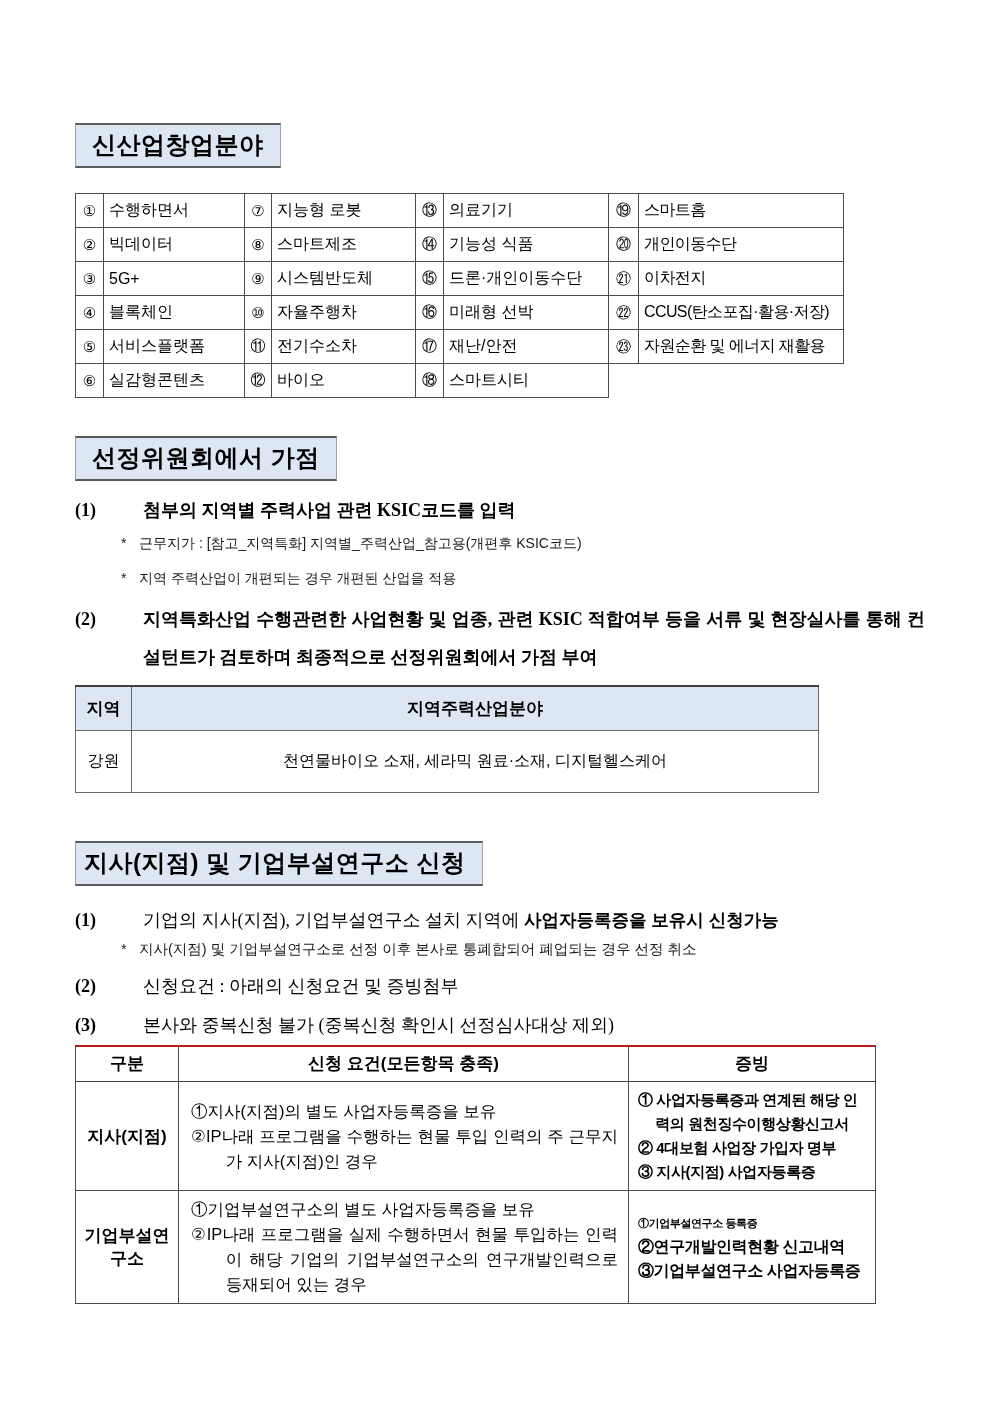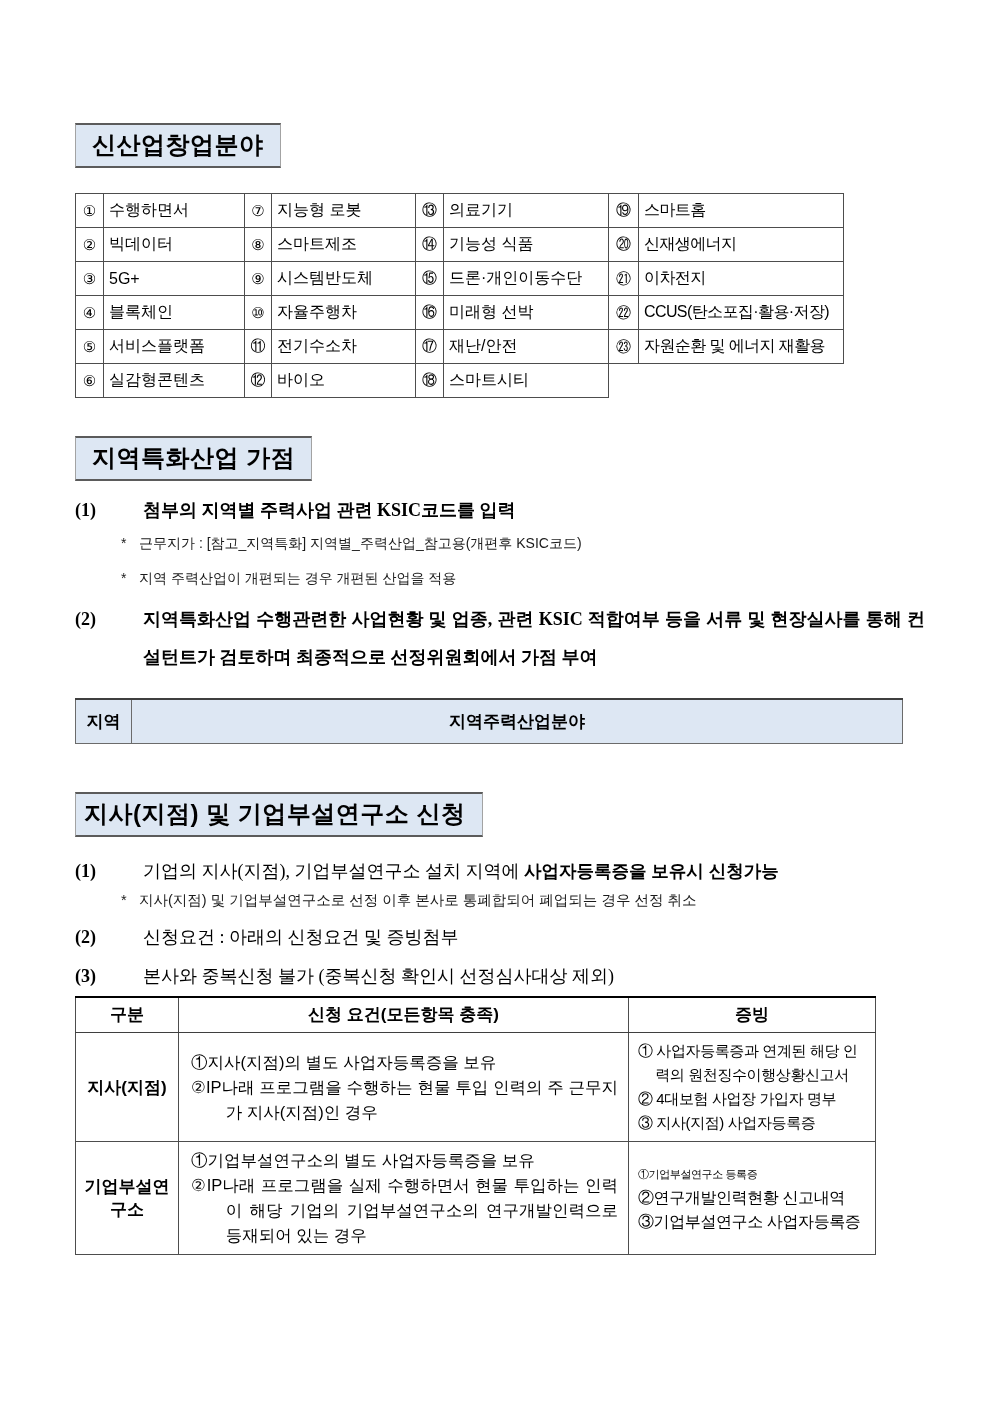--- a/index.html
+++ b/index.html
@@ -34,37 +34,37 @@
   table.fields td.tight { letter-spacing:-0.6px; }
 
   
   .item { display:flex; margin-top:14px; font-family:"Liberation Serif", serif; font-size:18px; line-height:24px; }
   .item .inum { width:38px; flex:0 0 38px; font-weight:700; }
   .item .itxt { flex:1; text-align:justify;margin-left:30px; }
   .note { display:flex; margin-left:46px; margin-top:12px; font-size:14px; line-height:19px; color:#1a1a1a; }
   .note .nb { width:18px; flex:0 0 18px; }
 
   
-  table.region { border-collapse:collapse; width:828px; margin-top:22px; table-layout:fixed; }
+  table.region { border-collapse:collapse; width:744px; margin-top:9px; table-layout:fixed; }
   table.region th, table.region td { border:1px solid #6b6b6b; }
   table.region tr.hd { height:44px; }
   table.region tr.hd th { background:#dde7f3; font-size:17px; font-weight:700; border-top:2px solid #3f3f3f; text-align:center; }
   table.region tr.bd { height:62px; }
   table.region tr.bd td { text-align:center; font-size:16px; }
 
   
   table.branch { border-collapse:collapse; width:800px; margin-top:8px; table-layout:fixed; }
   table.branch th, table.branch td { border:1px solid #4d4d4d; }
   table.branch tr.hd { height:36px; }
-  table.branch tr.hd th { font-size:17px; font-weight:700; text-align:center; border-top:2px solid #000000; border-bottom:1.5px solid #3f3f3f; background:#ffffff; }
+  table.branch tr.hd th { font-size:17px; font-weight:700; text-align:center; border-top:2px solid #b91c1c; border-bottom:1.5px solid #3f3f3f; background:#ffffff; }
   table.branch td.cat { text-align:center; font-weight:700; font-size:17px; padding:0 8px; }
   table.branch td.req { padding:6px 10px 6px 12px; vertical-align:middle; }
   table.branch td.req .ritem { font-size:16.5px; line-height:25px; text-align:justify; padding-left:2.1em; text-indent:-2.1em; }
   table.branch td.evd { padding:6px 6px 6px 9px; vertical-align:middle; }
-  table.branch td.evd .eitem { font-size:15px; line-height:24px; padding-left:1.15em; text-indent:-1.15em; letter-spacing:-0.4px; }
+  table.branch td.evd .eitem { font-size:15px; line-height:24px; padding-left:1.15em; text-indent:-1.15em; letter-spacing:-0.4px;font-weight:bold; }
   table.branch tr.r1 { height:102px; }
   table.branch tr.r2 { height:97px; }
 
   
   #sec1-title { margin-top:123px; }
   #sec2-title { margin-top:38px; }
   #sec3-title { margin-top:48px;padding-left:8px; }
   #s2-item1 { margin-top:17px; }
   #s2-item2 { margin-top:12px; line-height:38px; }
   #s3-item1 { margin-top:22px; }
@@ -103,21 +103,21 @@
           <td class="tight">스마트홈</td>
         </tr>
         <tr>
           <td class="num">②</td>
           <td>빅데이터</td>
           <td class="num">⑧</td>
           <td>스마트제조</td>
           <td class="num">⑭</td>
           <td>기능성 식품</td>
           <td class="num">⑳</td>
-          <td class="tight">신재생에너지</td>
+          <td class="tight">개인이동수단</td>
         </tr>
         <tr>
           <td class="num">③</td>
           <td>5G+</td>
           <td class="num">⑨</td>
           <td>시스템반도체</td>
           <td class="num">⑮</td>
           <td>드론·개인이동수단</td>
           <td class="num">㉑</td>
           <td class="tight">이차전지</td>
@@ -150,21 +150,21 @@
           <td class="num">⑱</td>
           <td>스마트시티</td>
           <td class="empty"></td>
           <td class="empty"></td>
         </tr>
       </tbody>
     </table>
 
     
     <div style="display:block">
-      <div id="sec2-title" class="sec-box">지역특화산업 가점</div>
+      <div id="sec2-title" class="sec-box">선정위원회에서 가점</div>
     </div>
 
     <div id="s2-item1" class="item">
       <span class="inum">(1)</span>
       <span class="itxt" style="font-weight:700">첨부의 지역별 주력사업 관련 KSIC코드를 입력</span>
     </div>
     <div class="note">
       <span class="nb">*</span>
       <span>근무지가 : [참고_지역특화] 지역별_주력산업_참고용(개편후 KSIC코드)</span>
     </div>
@@ -179,20 +179,24 @@
 
     <table class="region">
       <colgroup>
           <col style="width:56px">
           <col>
         </colgroup>
       <tbody>
         <tr class="hd">
           <th>지역</th>
           <th>지역주력산업분야</th>
+        </tr>
+        <tr class="bd">
+          <td>강원</td>
+          <td>천연물바이오 소재, 세라믹 원료·소재, 디지털헬스케어</td>
         </tr>
       </tbody>
     </table>
 
     
     <div style="display:block">
       <div id="sec3-title" class="sec-box">지사(지점) 및 기업부설연구소 신청</div>
     </div>
 
     <div id="s3-item1" class="item">

